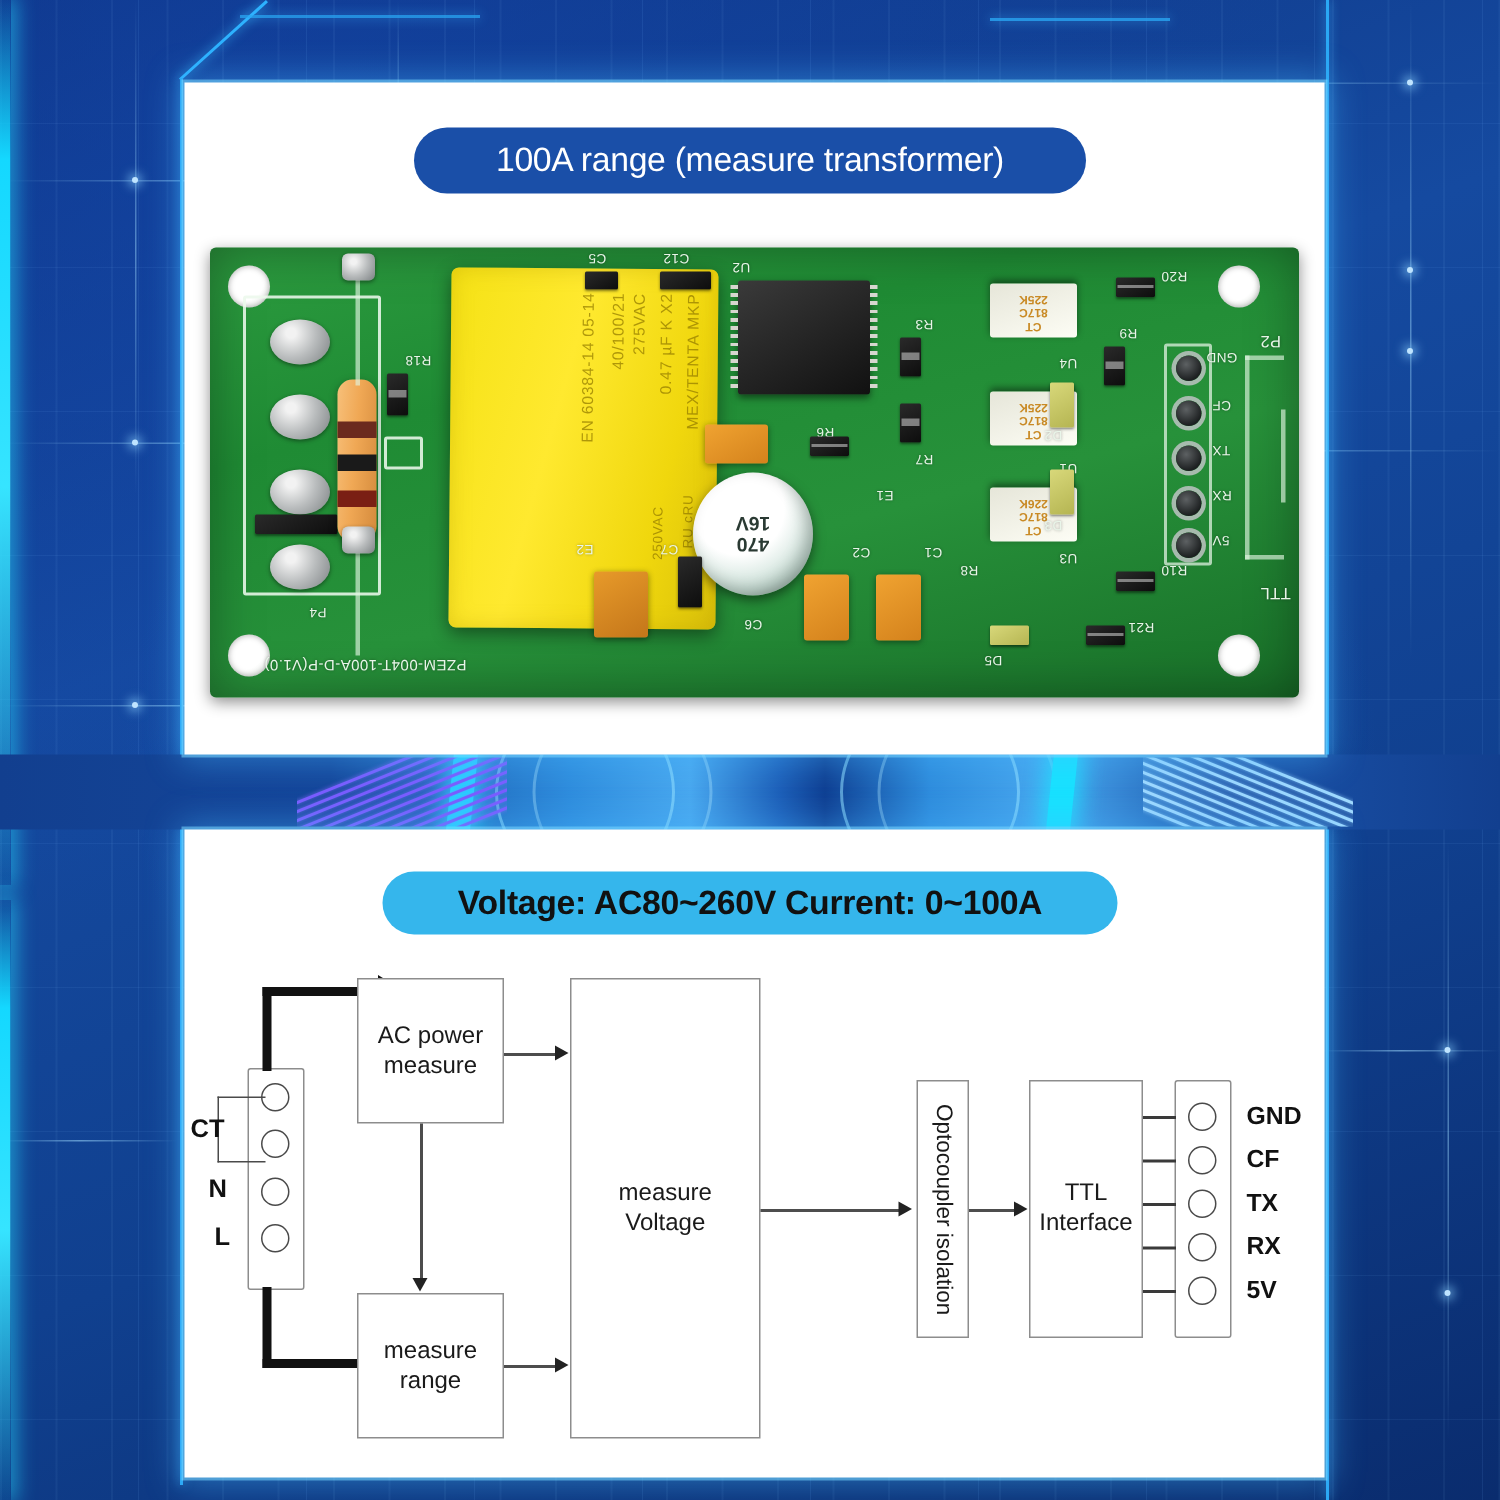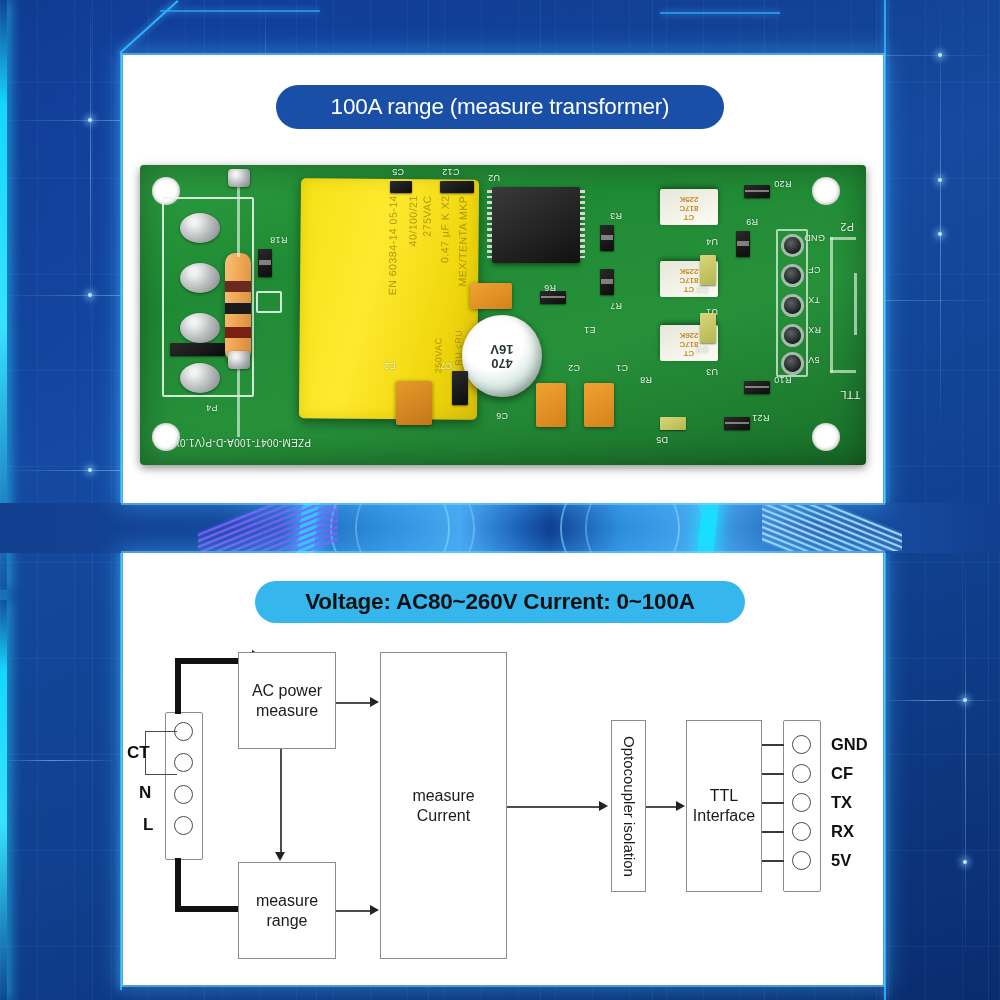--- a/index.html
+++ b/index.html
@@ -481,21 +481,21 @@
   <div class="dbox" style="left:115px;top:222px;width:98px;height:97px;flex-direction:column;">
     <span>measure</span>
     <span>range</span>
   </div>
 
   <div class="arrow-line" style="left:157px;top:109px;width:1.6px;height:104px;"></div>
   <div class="arrow-head down" style="left:152px;top:212px;"></div>
 
   <div class="dbox" style="left:257px;top:12px;width:127px;height:307px;flex-direction:column;">
     <span>measure</span>
-    <span>Current</span>
+    <span>Voltage</span>
   </div>
 
   <div class="arrow-line" style="left:213px;top:62px;width:35px;height:1.6px;"></div>
   <div class="arrow-head right" style="left:247px;top:57px;"></div>
   <div class="arrow-line" style="left:213px;top:270px;width:35px;height:1.6px;"></div>
   <div class="arrow-head right" style="left:247px;top:265px;"></div>
 
   <div class="arrow-line" style="left:384px;top:166px;width:93px;height:1.6px;"></div>
   <div class="arrow-head right" style="left:476px;top:161px;"></div>
 

